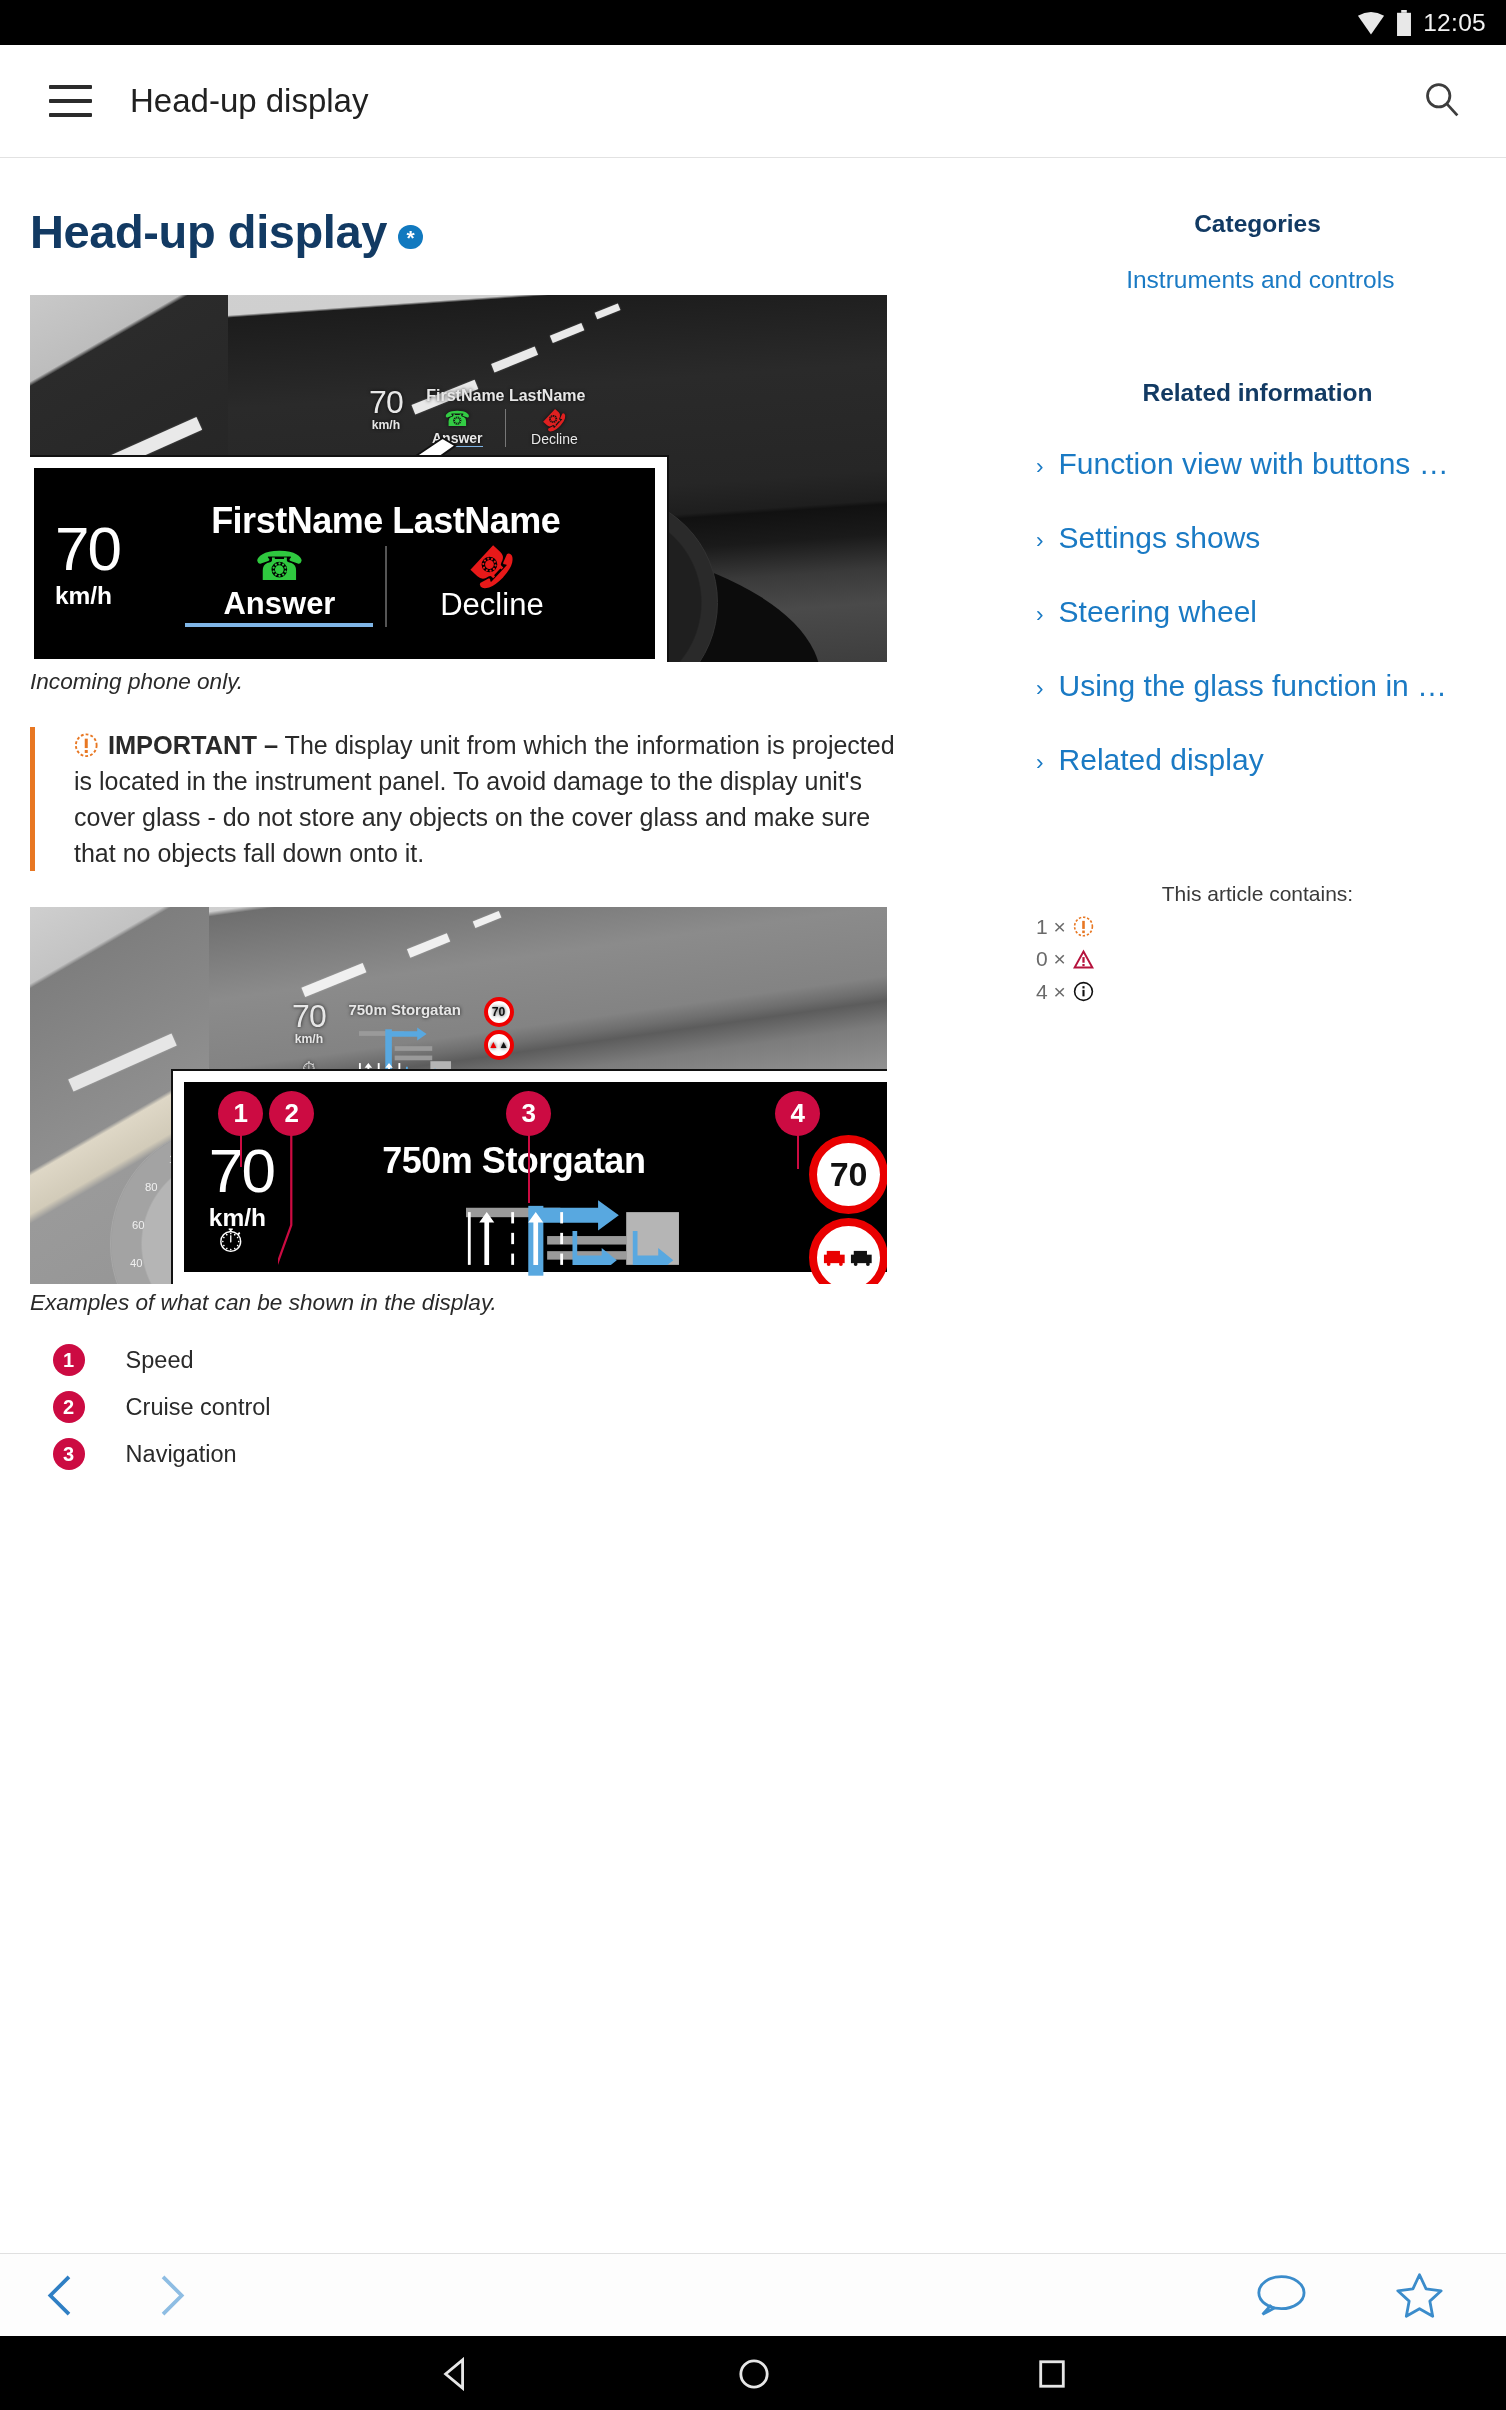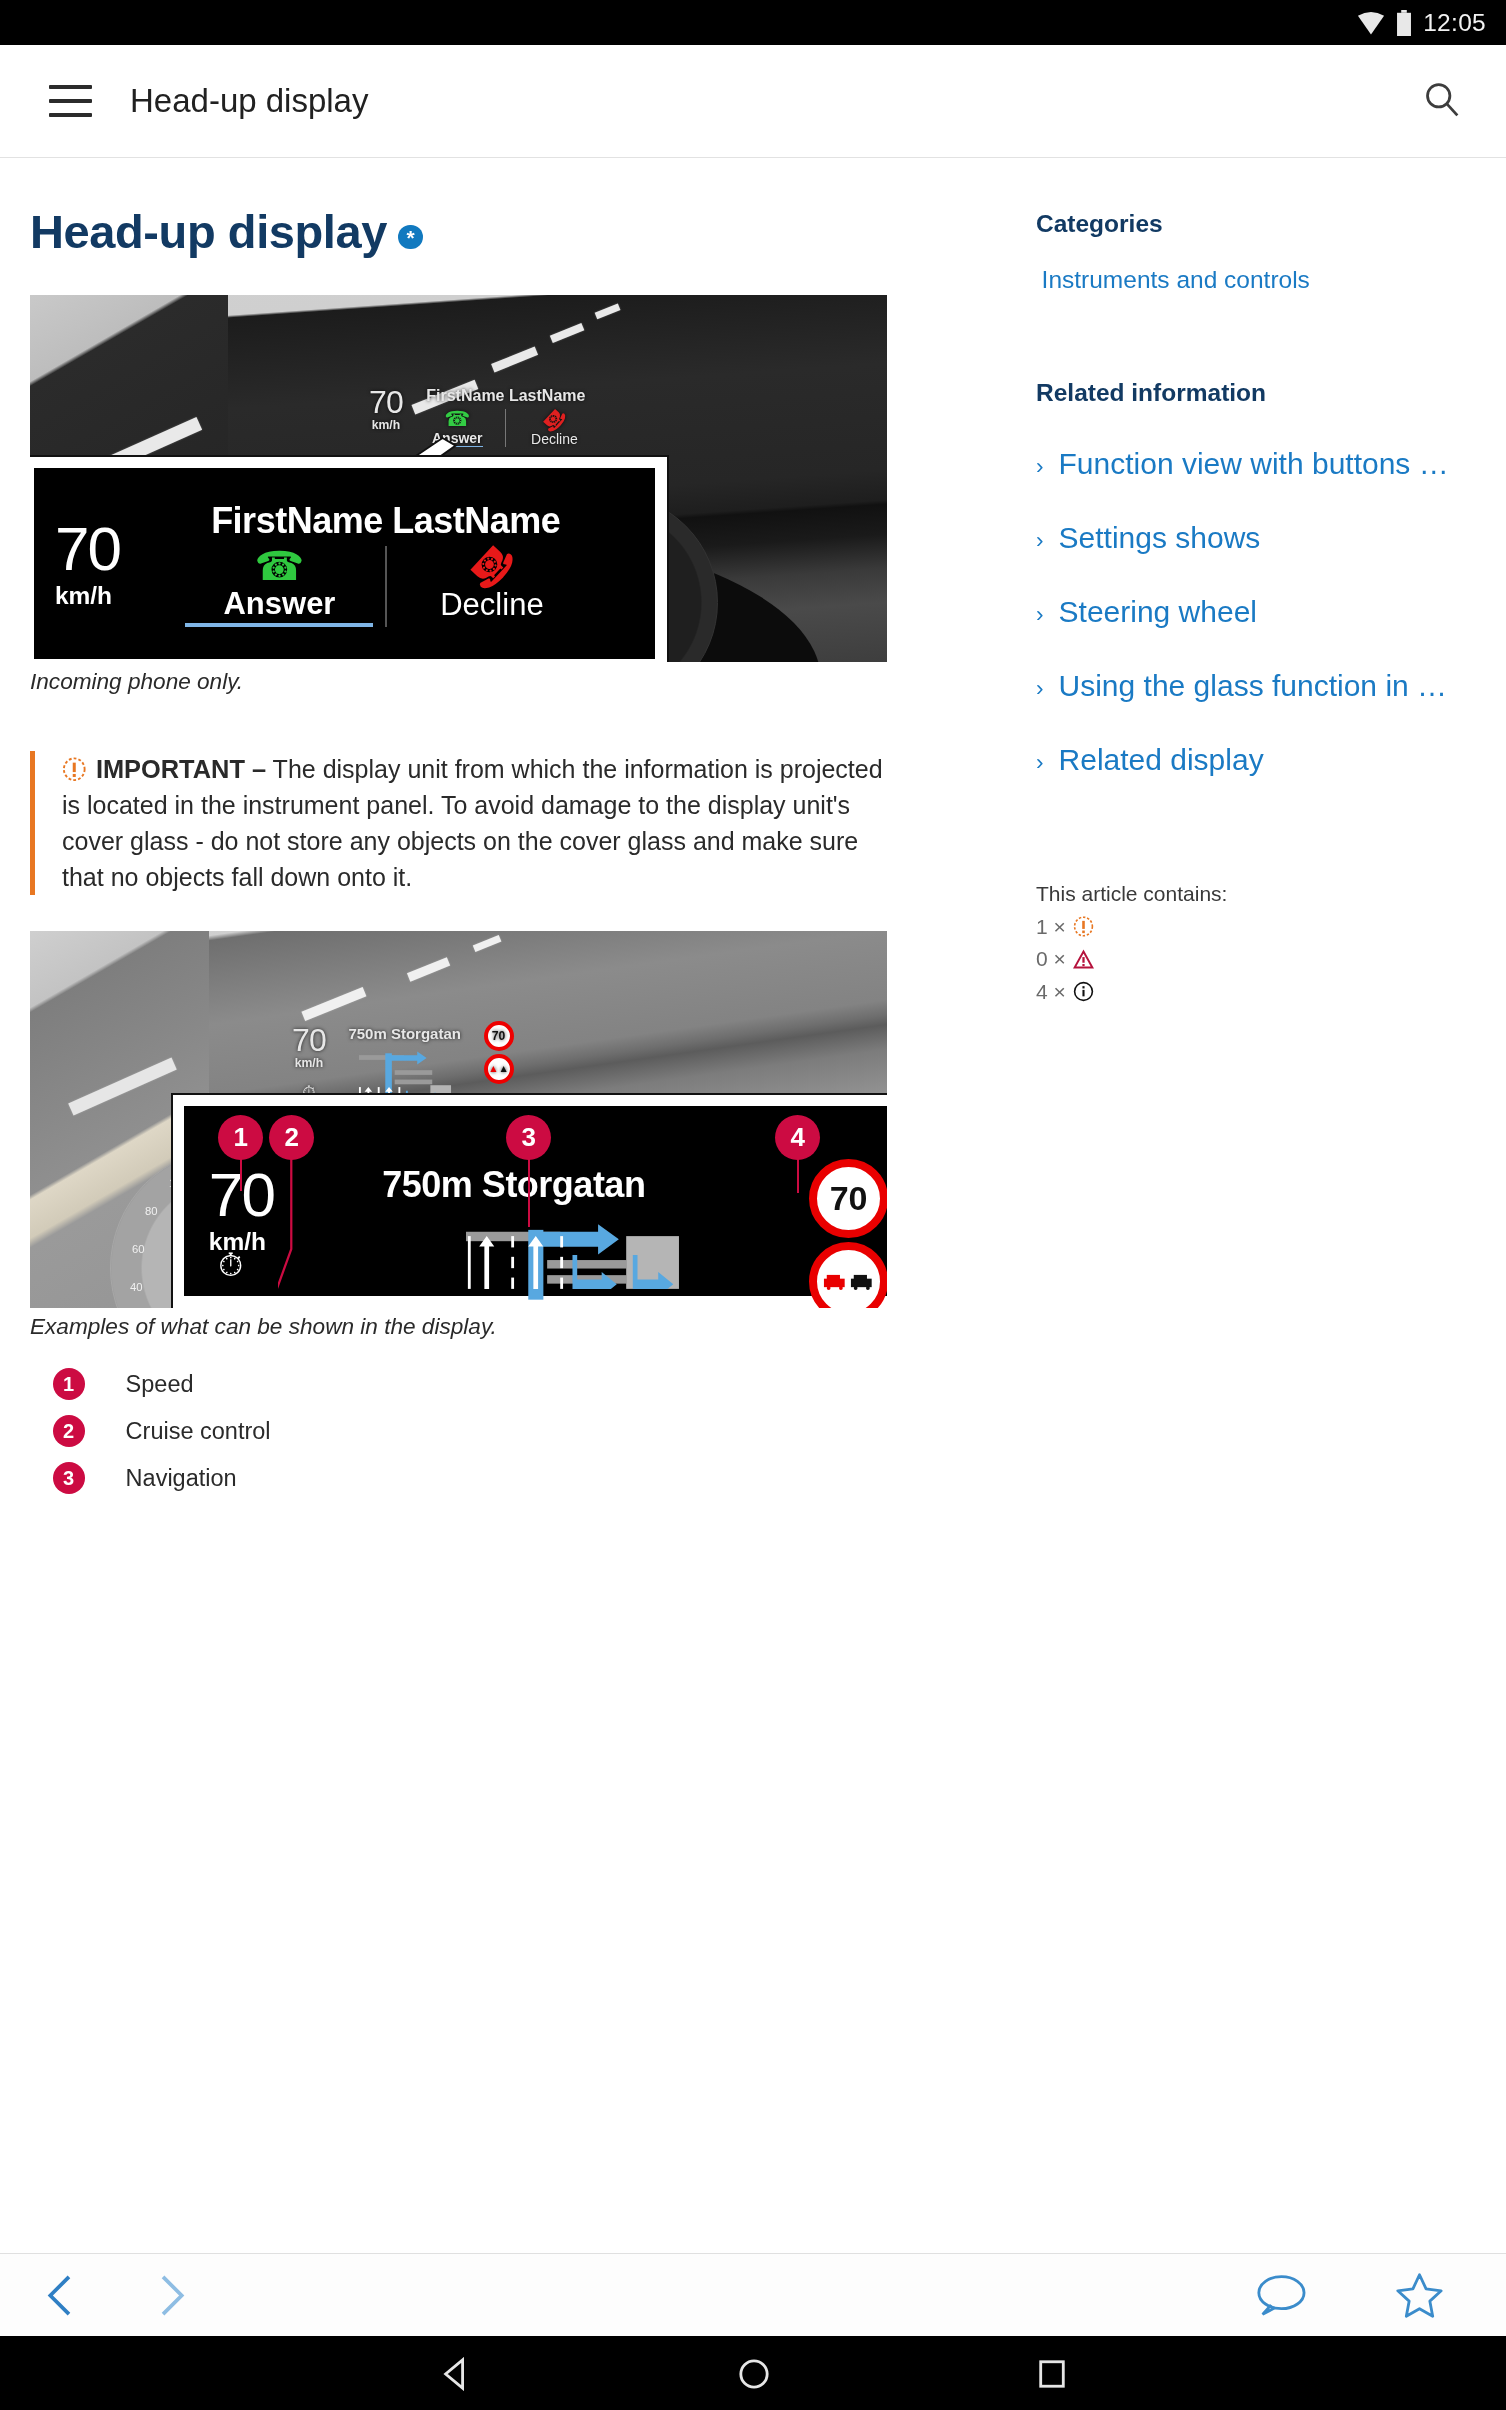--- a/index.html
+++ b/index.html
@@ -31,21 +31,21 @@
   .hamburger span { display:block; height:3.8px; background:#2b2b2b; border-radius:0.9px; }
   .app-title { margin-left:38px; font-size:33px; color:#212121; font-weight:400; }
   .search-icon-wrap { position:absolute; right:45px; top:50%; transform:translateY(-50%); cursor:pointer; }
 
   
   .content {
     position:absolute; top:159px; left:0; width:1507px; height:2103px;
     background:#fff; overflow:hidden;
   }
   .left-col { position:absolute; left:30px; top:0; width:942px; }
-  .right-col { position:absolute; left:1036px; top:0; width:443px; }
+  .right-col { position:absolute; left:1036px; top:0; width:443px;text-align:center; }
 
   .doc-title {
     font-size:47px; font-weight:700; color:#123a63; letter-spacing:-0.4px;
     margin-top:45px; display:flex; align-items:center; gap:5.6px;
   }
   .asterisk-badge {
     width:24.5px; height:24.5px; border-radius:50%; background:#1179bf;
     display:inline-flex; align-items:center; justify-content:center;
     color:#fff; font-size:21px; line-height:1; margin-left:5.6px; margin-top:11.3px;
     font-weight:700;
@@ -168,21 +168,21 @@
   }
   .num-list { margin-top:28px; }
   .num-list-item {
     display:flex; align-items:center; gap:41px; margin-bottom:15px;
     padding-left:22.6px;
   }
   .num-list-label { font-size:23.5px; color:#2a2a2a; }
 
   
   .important {
-    margin-top:56px; border-left:5.6px solid #e87722; padding-left:27px;
+    margin-top:32px; border-left:5.6px solid #e87722; padding-left:39px;
     width:871px;
   }
   .important-text { font-size:25px; line-height:36px; color:#2a2a2a; }
   .important-word { font-weight:700; font-size:25.4px; }
   .imp-icon { display:inline-block; vertical-align:-3.8px; margin-right:9.4px; }
 
   
   .side-head {
     font-size:24.5px; font-weight:700; color:#123a63; margin-top:51px;
   }

